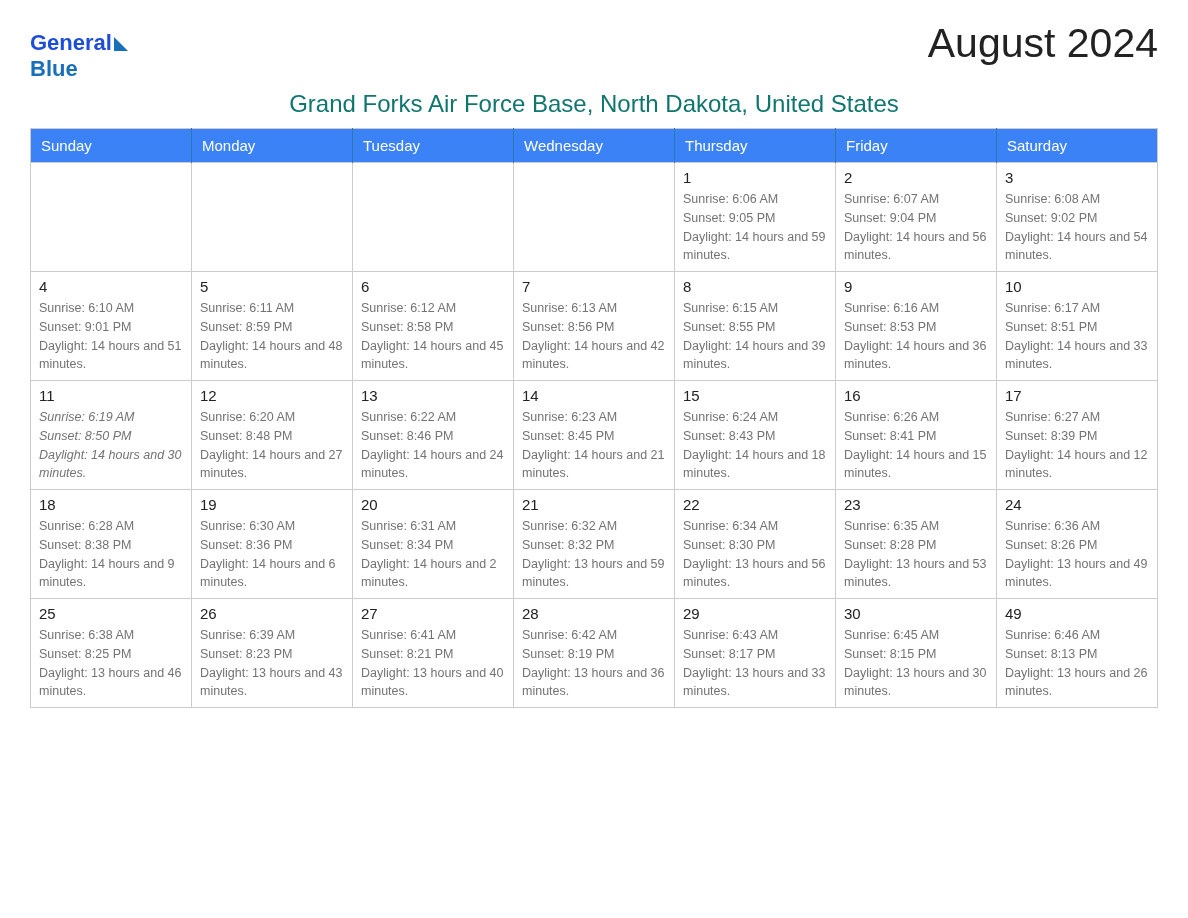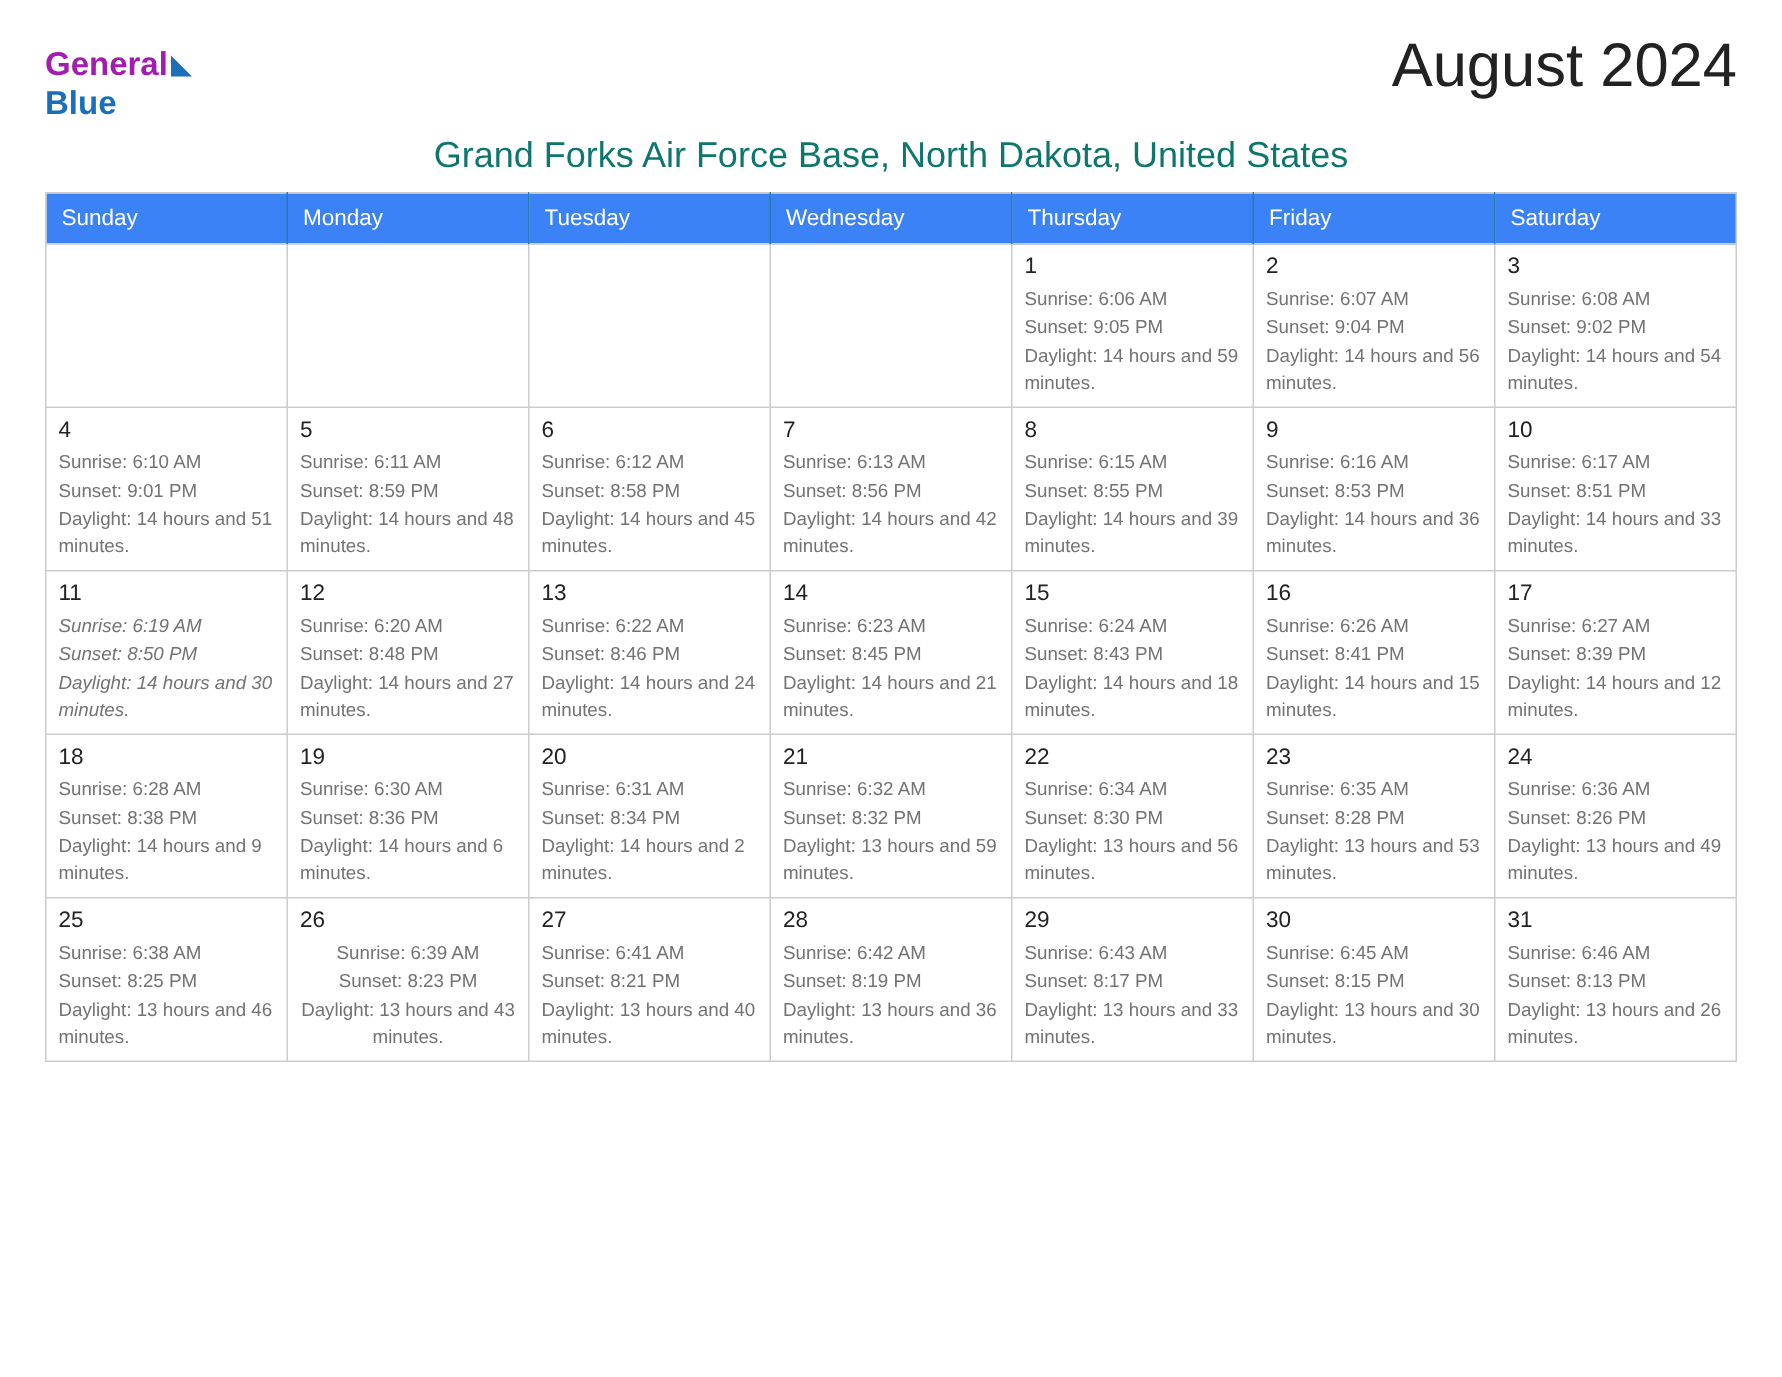--- a/index.html
+++ b/index.html
@@ -17,21 +17,21 @@
       margin-bottom: 8px;
     }
     .logo {
       display: flex;
       align-items: center;
       margin-top: 10px;
     }
     .logo-text-general {
       font-size: 22px;
       font-weight: bold;
-      color: #a21caf;
+      color: #1d4ed8;
     }
     .logo-text-blue {
       font-size: 22px;
       font-weight: bold;
       color: #1a6fba;
     }
     .logo-triangle {
       width: 0;
       height: 0;
       border-left: 14px solid #1a6fba;
@@ -294,21 +294,21 @@
       </tr>
       <tr class="week-row">
         <td>
           <span class="day-number">25</span>
           <div class="day-info" style="white-space: pre-line;">Sunrise: 6:38 AM
 Sunset: 8:25 PM
 Daylight: 13 hours and 46 minutes.</div>
         </td>
         <td>
           <span class="day-number">26</span>
-          <div class="day-info" style="white-space: pre-line; text-align: center;">Sunrise: 6:39 AM
+          <div class="day-info" style="white-space: pre-line;">Sunrise: 6:39 AM
 Sunset: 8:23 PM
 Daylight: 13 hours and 43 minutes.</div>
         </td>
         <td>
           <span class="day-number">27</span>
           <div class="day-info" style="white-space: pre-line;">Sunrise: 6:41 AM
 Sunset: 8:21 PM
 Daylight: 13 hours and 40 minutes.</div>
         </td>
         <td>
@@ -323,20 +323,20 @@
 Sunset: 8:17 PM
 Daylight: 13 hours and 33 minutes.</div>
         </td>
         <td>
           <span class="day-number">30</span>
           <div class="day-info" style="white-space: pre-line;">Sunrise: 6:45 AM
 Sunset: 8:15 PM
 Daylight: 13 hours and 30 minutes.</div>
         </td>
         <td>
-          <span class="day-number">31</span>
+          <span class="day-number">49</span>
           <div class="day-info" style="white-space: pre-line;">Sunrise: 6:46 AM
 Sunset: 8:13 PM
 Daylight: 13 hours and 26 minutes.</div>
         </td>
       </tr>
     </tbody>
 </table>
 
 </body></html>

